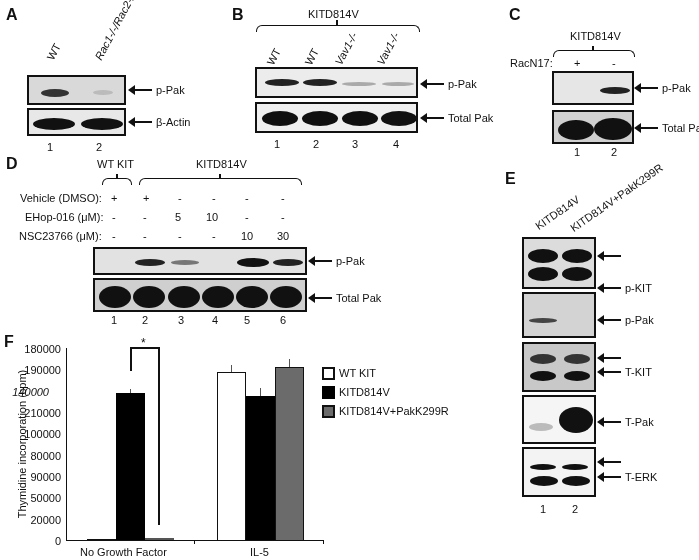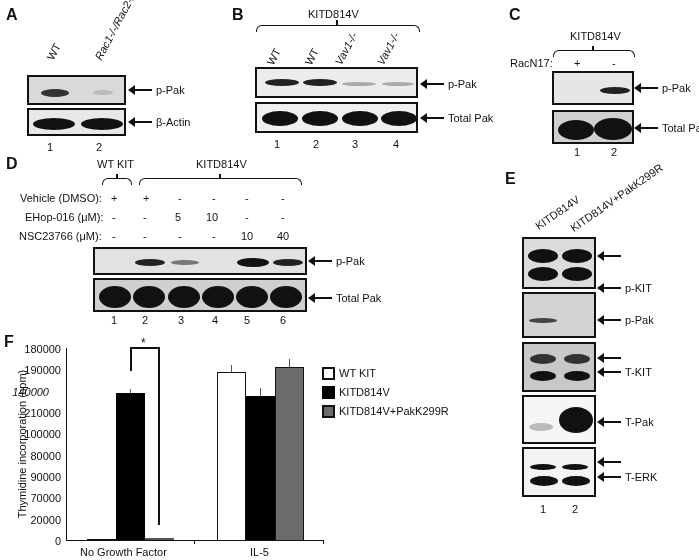--- a/index.html
+++ b/index.html
@@ -127,21 +127,21 @@
 <div class="abs txt" style="left:175px;top:211px;">5</div>
 <div class="abs txt" style="left:206px;top:211px;">10</div>
 <div class="abs txt" style="left:245px;top:211px;">-</div>
 <div class="abs txt" style="left:281px;top:211px;">-</div>
 
 <div class="abs txt" style="left:112px;top:230px;">-</div>
 <div class="abs txt" style="left:143px;top:230px;">-</div>
 <div class="abs txt" style="left:178px;top:230px;">-</div>
 <div class="abs txt" style="left:212px;top:230px;">-</div>
 <div class="abs txt" style="left:241px;top:230px;">10</div>
-<div class="abs txt" style="left:277px;top:230px;">40</div>
+<div class="abs txt" style="left:277px;top:230px;">30</div>
 
 <div class="blot" style="left:93px;top:247px;width:214px;height:28px;background:#e2e2e2;">
   <div class="band" style="left:40px;top:10px;width:30px;height:7px;background:#222;"></div>
   <div class="band" style="left:76px;top:11px;width:28px;height:5px;background:#777;"></div>
   <div class="band" style="left:142px;top:9px;width:32px;height:9px;background:#111;"></div>
   <div class="band" style="left:178px;top:10px;width:30px;height:7px;background:#222;"></div>
 </div>
 <div class="blot" style="left:93px;top:278px;width:214px;height:34px;background:#cfcfcf;">
   <div class="band" style="left:4px;top:6px;width:32px;height:22px;background:#111;"></div>
   <div class="band" style="left:38px;top:6px;width:32px;height:22px;background:#111;"></div>
@@ -230,21 +230,21 @@
 <div class="abs plabel" style="left:4px;top:333px;">F</div>
 <div class="abs" style="left:-68px;top:438px;transform:rotate(-90deg);font-size:11px;white-space:nowrap;width:180px;text-align:center;">Thymidine incorporation (cpm)</div>
 
 <div class="abs txt" style="left:15px;top:343px;width:46px;text-align:right;">180000</div>
 <div class="abs txt" style="left:15px;top:364px;width:46px;text-align:right;">190000</div>
 <div class="abs txt" style="left:3px;top:386px;width:46px;text-align:right;font-style:italic;">140000</div>
 <div class="abs txt" style="left:15px;top:407px;width:46px;text-align:right;">210000</div>
 <div class="abs txt" style="left:15px;top:428px;width:46px;text-align:right;">100000</div>
 <div class="abs txt" style="left:15px;top:450px;width:46px;text-align:right;">80000</div>
 <div class="abs txt" style="left:15px;top:471px;width:46px;text-align:right;">90000</div>
-<div class="abs txt" style="left:15px;top:492px;width:46px;text-align:right;">70000</div>
+<div class="abs txt" style="left:15px;top:492px;width:46px;text-align:right;">50000</div>
 <div class="abs txt" style="left:15px;top:514px;width:46px;text-align:right;">20000</div>
 <div class="abs txt" style="left:15px;top:535px;width:46px;text-align:right;">0</div>
 
 <div class="abs" style="left:66px;top:348px;width:1px;height:193px;background:#111;"></div>
 <div class="abs" style="left:66px;top:540px;width:258px;height:1px;background:#111;"></div>
 <div class="abs" style="left:194px;top:540px;width:1px;height:4px;background:#111;"></div>
 <div class="abs" style="left:323px;top:540px;width:1px;height:4px;background:#111;"></div>
 
 <div class="grid-bar" style="left:87px;top:539px;width:29px;height:1px;background:#111;"></div>
 <div class="grid-bar" style="left:116px;top:393px;width:29px;height:147px;background:#000;"></div>

